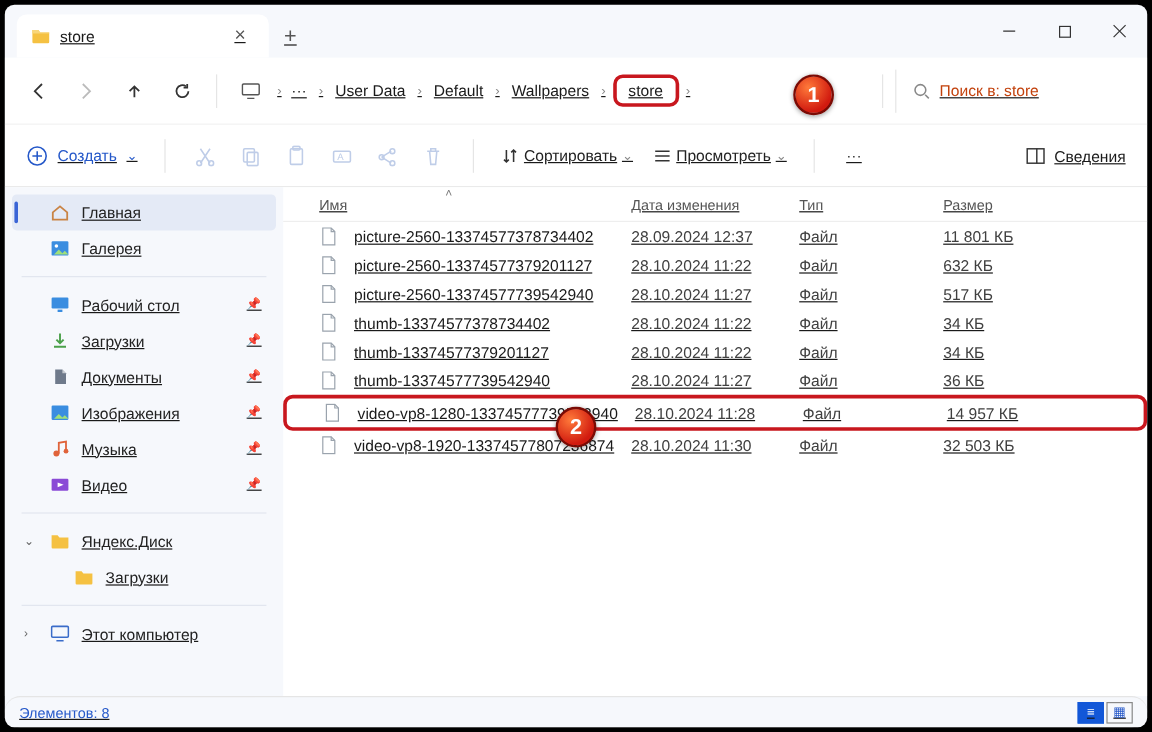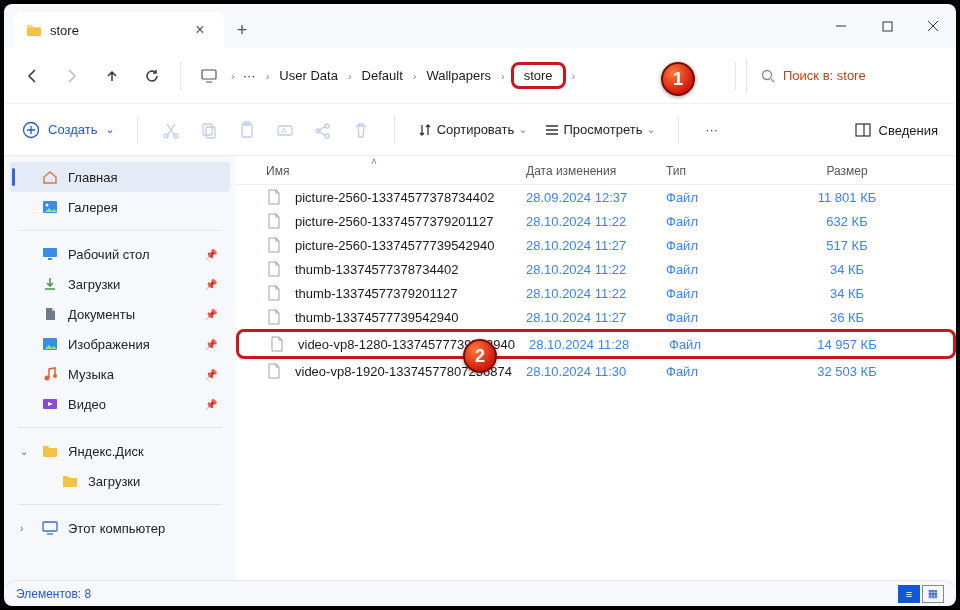--- a/index.html
+++ b/index.html
@@ -15,20 +15,21 @@
   }
   .window {
     background: #f6f8fc;
     width: 100%;
     height: 100%;
     border-radius: 8px;
     display: flex;
     flex-direction: column;
     position: relative;
     overflow: hidden;
+    text-decoration: underline;
   }
   .titlebar {
     height: 44px;
     display: flex;
     align-items: center;
   }
   .tab {
     display: flex;
     align-items: center;
     gap: 8px;
@@ -78,25 +79,25 @@
   .side-item.selected::before{content:"";position:absolute;left:2px;top:6px;bottom:6px;width:3px;background:#3b65d6;border-radius:2px;}
   .pin{margin-left:auto;color:#888;font-size:10px;}
   .side-chevron{position:absolute;left:16px;font-size:10px;color:#666;}
   .side-sep{height:1px;background:#e2e6ef;margin:8px 14px;}
   .content{flex:1;display:flex;flex-direction:column;}
   .cols{display:flex;padding:8px 10px 6px 10px;color:#555;border-bottom:1px solid #eee;font-size:12px;}
   .col-name{flex:0 0 280px;padding-left:20px;position:relative;}
   .sort-arrow{position:absolute;left:125px;top:-8px;font-size:10px;color:#777;}
   .col-date{flex:0 0 140px;}
   .col-type{flex:0 0 120px;}
-  .col-size{flex:1;text-align:center;padding-right:38px;}
+  .col-size{flex:1;text-align:left;padding-right:38px;}
   .row{display:flex;align-items:center;padding:4px 10px;font-size:13px;}
   .row .col-name{display:flex;align-items:center;gap:13px;}
   .file-ico{width:16px;height:16px;}
-  .row .col-date,.row .col-type,.row .col-size{color:#3b82f6;}
+  .row .col-date,.row .col-type,.row .col-size{color:#404040;}
   .row-marked{border:3px solid #c8171e;border-radius:8px;}
   .status{height:26px;border-top:1px solid #e5e5e5;display:flex;align-items:center;padding:0 12px;font-size:12px;color:#2558c9;background:#f6f8fc;border-radius:13px;}
   .view-icons{margin-left:auto;display:flex;gap:2px;}
   .view-icons span{width:22px;height:18px;border:1px solid #888;display:flex;align-items:center;justify-content:center;font-size:11px;}
   .view-icons .active{background:#1257d8;border-color:#1257d8;color:#fff;}
   .callout{position:absolute;width:34px;height:34px;border-radius:50%;background:radial-gradient(circle at 35% 30%,#ff7a3a,#d11a0f 70%);border:2px solid #7a0b05;color:#fff;font-weight:bold;font-size:18px;display:flex;align-items:center;justify-content:center;box-shadow:0 1px 4px rgba(0,0,0,.4);}
   svg{display:block;}
 </style>
 </head>
 <body>

